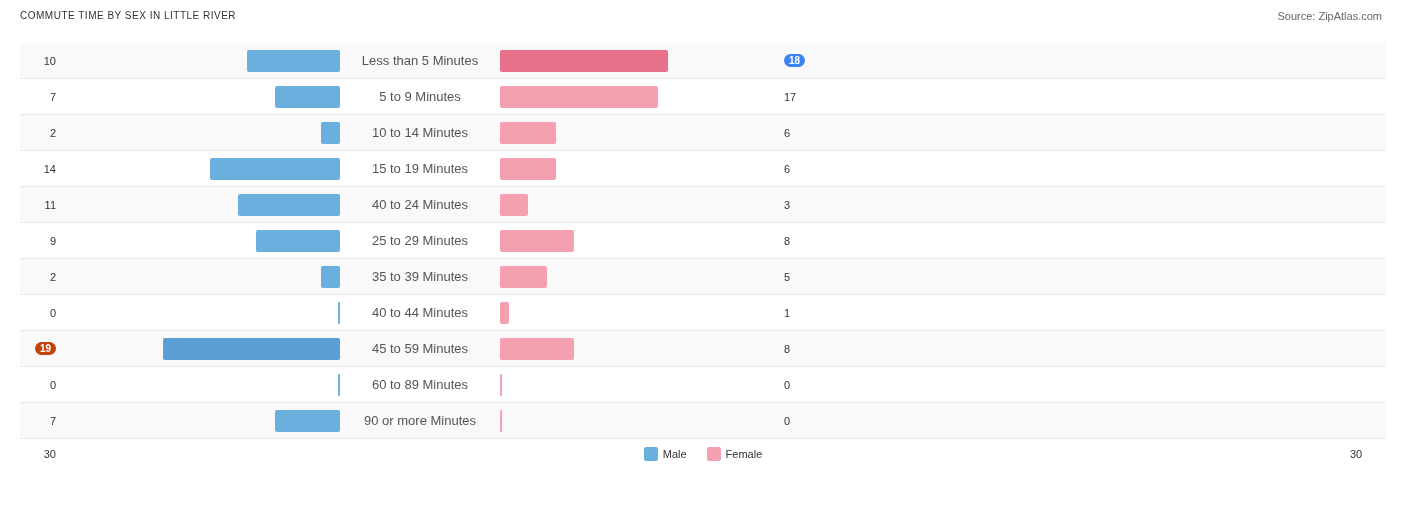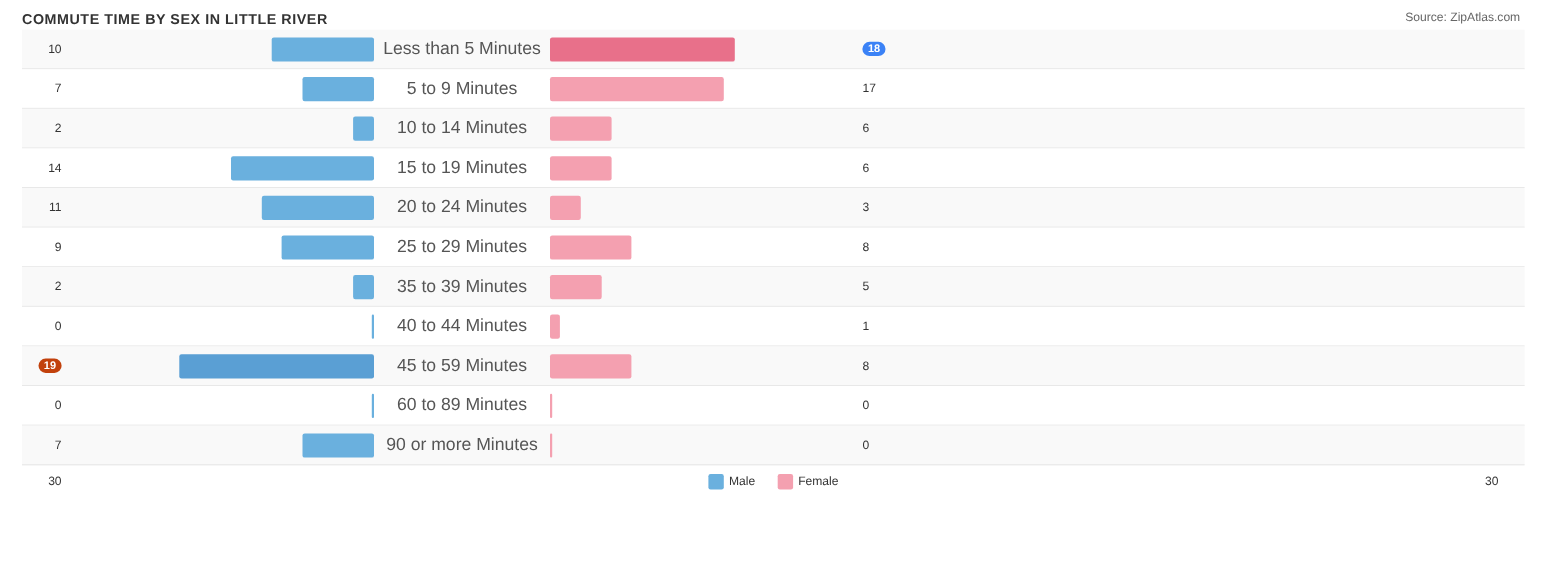--- a/index.html
+++ b/index.html
@@ -10,25 +10,25 @@
       height: 523px;
       overflow: hidden;
     }
     .chart-container {
       width: 1406px;
       height: 523px;
       padding: 10px 20px 30px 20px;
       position: relative;
     }
     .chart-title {
-      font-size: 13px;
-      font-weight: bold;
+      font-size: 10px;
+      font-weight: normal;
       text-transform: uppercase;
       color: #333;
-      margin-bottom: 2px;
+      margin-bottom: 22px;
       letter-spacing: 0.5px;
     }
     .source-text {
       position: absolute;
       top: 10px;
       right: 24px;
       font-size: 11px;
       color: #666;
     }
     .chart-area {
@@ -71,21 +71,21 @@
       align-items: center;
       justify-content: center;
       min-width: 2px;
     }
     .left-bar.highlight {
       background: #5a9fd4;
     }
     .center-label {
       width: 160px;
       text-align: center;
-      font-size: 16px;
+      font-size: 13px;
       color: #555;
       flex-shrink: 0;
       padding: 0 6px;
     }
     .right-bar-area {
       width: 280px;
       display: flex;
       justify-content: flex-start;
       align-items: center;
       flex-shrink: 0;
@@ -218,21 +218,21 @@
         <div class="right-bar-area">
           <div class="right-bar" style="width: 55.8621px;"></div>
         </div>
         <div class="right-value">6</div>
       </div>
       <div class="row">
         <div class="left-value">11</div>
         <div class="left-bar-area">
           <div class="left-bar" style="width: 102.414px;"></div>
         </div>
-        <div class="center-label">20 to 24 Minutes</div>
+        <div class="center-label">40 to 24 Minutes</div>
         <div class="right-bar-area">
           <div class="right-bar" style="width: 27.931px;"></div>
         </div>
         <div class="right-value">3</div>
       </div>
       <div class="row">
         <div class="left-value">9</div>
         <div class="left-bar-area">
           <div class="left-bar" style="width: 83.7931px;"></div>
         </div>

